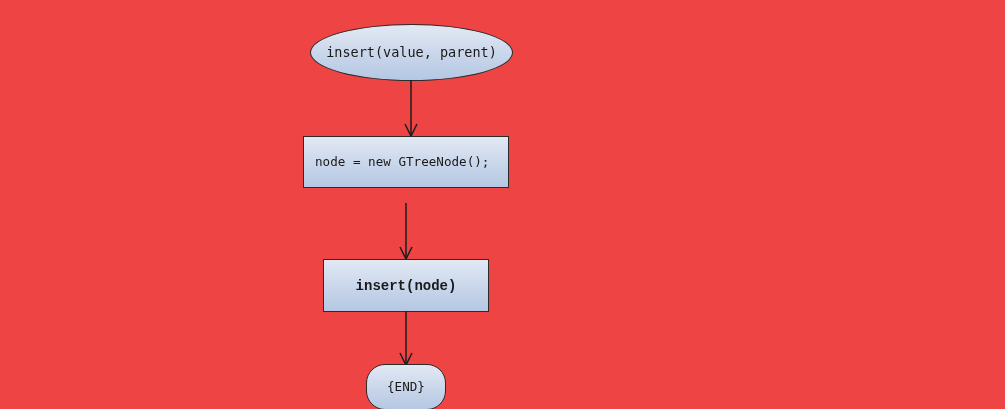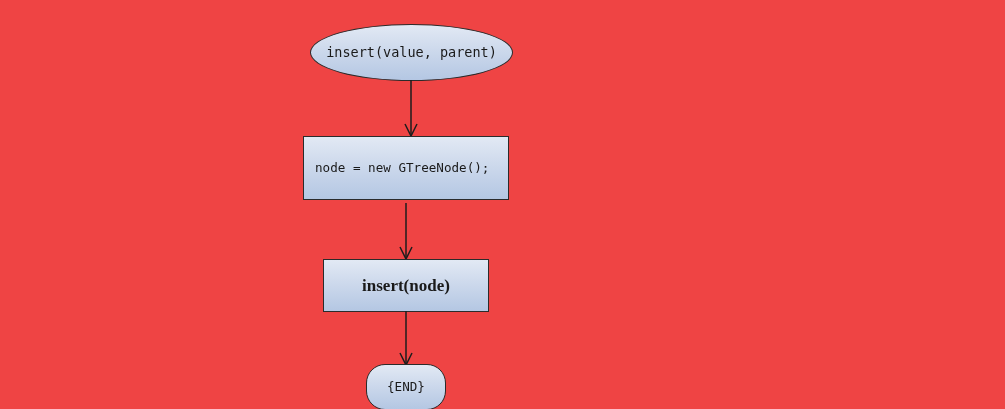--- a/index.html
+++ b/index.html
@@ -45,21 +45,21 @@
     letter-spacing: 0px;
     white-space: nowrap;
     line-height: 1;
   }
 
   
   .code-node {
     left: 303px;
     top: 136px;
     width: 206px;
-    height: 64px;
+    height: 52px;
     justify-content: flex-start;
     padding-left: 11px;
   }
   .code-block {
     font-family: "DejaVu Sans Mono", monospace;
     font-size: 12.6px;
     line-height: 16px;
     white-space: pre;
     text-align: left;
   }
@@ -69,22 +69,22 @@
   }
 
   
   .call-node {
     left: 323px;
     top: 259px;
     width: 166px;
     height: 53px;
   }
   .call-label {
-    font-family: Liberation Serif, serif;
-    font-size: 17px;
+    font-family: Liberation Mono, monospace;
+    font-size: 14px;
     font-weight: bold;
     white-space: nowrap;
     line-height: 1;
   }
 
   
   .end-node {
     left: 366px;
     top: 364px;
     width: 80px;

